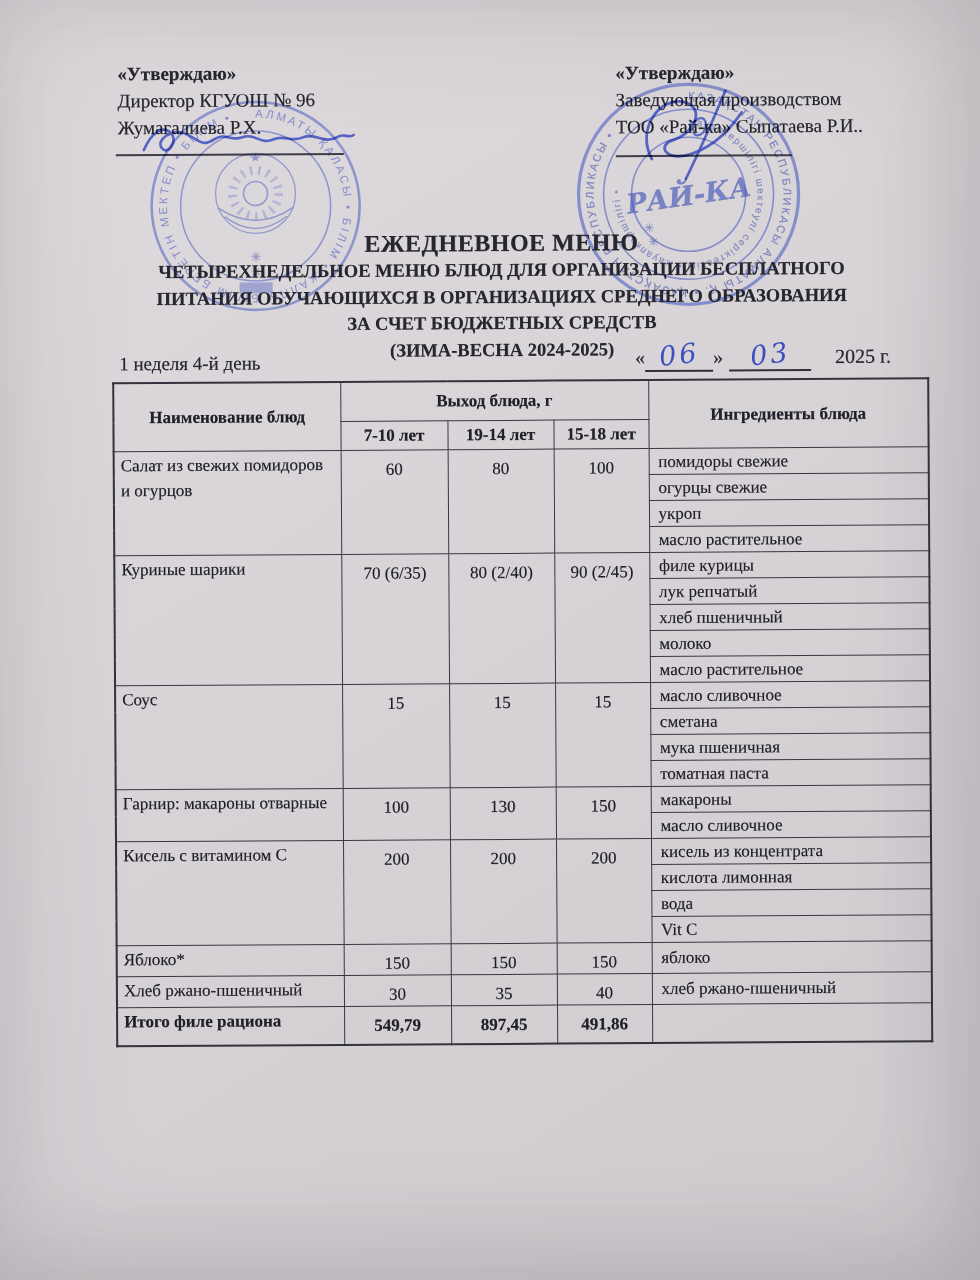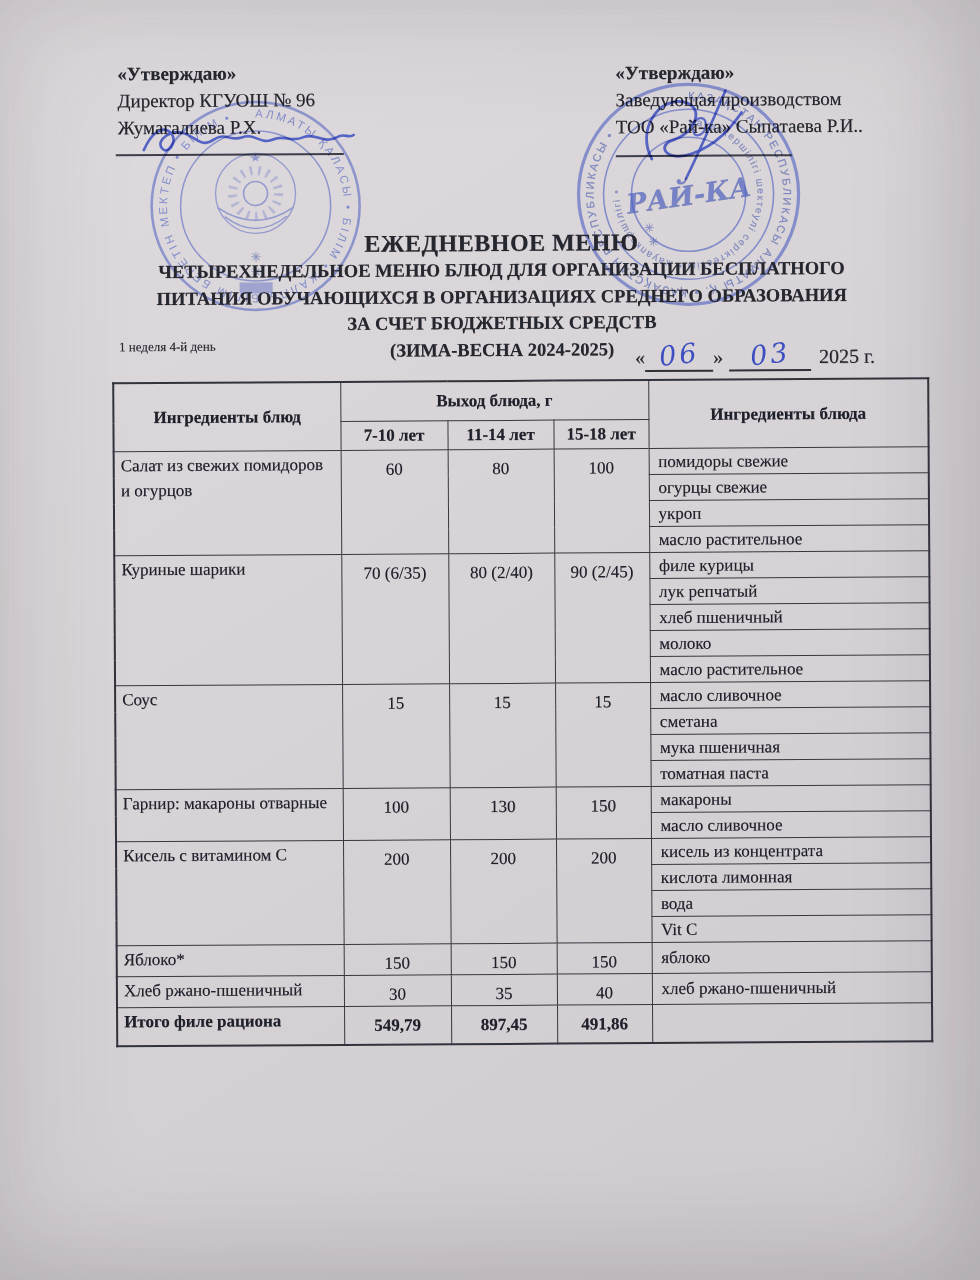--- a/index.html
+++ b/index.html
@@ -27,28 +27,28 @@
   .stamp-right{left:573px;top:78px;}
   .sig-left{left:140px;top:110px;}
   .sig-right{left:630px;top:86px;}
 
   
   .title-block{position:absolute;left:40px;right:14px;top:230px;text-align:center;}
   .main-title{font-size:24px;font-weight:bold;letter-spacing:.5px;}
   .subtitle{font-size:18.5px;font-weight:bold;line-height:25.5px;margin-top:1px;}
 
   
-  .week{position:absolute;left:120px;top:337px;font-size:13px;}
+  .week{position:absolute;left:120px;top:351px;font-size:19px;}
   .date-line{position:absolute;left:636px;top:340px;font-size:20px;white-space:nowrap;}
   .date-slot{display:inline-block;border-bottom:2px solid #30303a;padding:0 12px;min-width:44px;text-align:center;}
   .slot2{margin-left:6px;min-width:58px;}
   .hand{font-family:"DejaVu Serif",serif;font-style:italic;font-size:27px;
         color:#3d4fc0;display:inline-block;transform:rotate(-6deg);
         text-shadow:none;letter-spacing:3px;}
-  .year{margin-left:8px;}
+  .year{margin-left:24px;}
 
   
   table.menu{position:absolute;left:113px;top:380px;width:815px;border-collapse:collapse;
      table-layout:fixed;font-size:17px;color:#20202a;}
   table.menu th, table.menu td{border:1.6px solid #383842;}
   table.menu{border:2.5px solid #33333d;}
   table.menu th{font-weight:bold;padding:2px 2px;}
   tr.h1 th{height:34px;}
   tr.h2 th{height:24px;border-radius:8px;}
   td.name-cell{text-align:left;vertical-align:top;padding:2px 4px 0 6px;line-height:1.45;}
@@ -146,27 +146,27 @@
     <table class="menu">
       <colgroup>
         <col style="width:227px">
           <col style="width:107px">
           <col style="width:106px">
         <col style="width:95px">
           <col style="width:280px">
       </colgroup>
       <thead>
         <tr class="h1">
-          <th rowspan="2">Ингредиенты блюд</th>
+          <th rowspan="2">Наименование блюд</th>
           <th colspan="3">Выход блюда, г</th>
           <th rowspan="2">Ингредиенты блюда</th>
         </tr>
         <tr class="h2">
           <th>7-10 лет</th>
-          <th>11-14 лет</th>
+          <th>19-14 лет</th>
           <th>15-18 лет</th>
         </tr>
       </thead>
       <tbody>
           <tr>
             <td class="name-cell" rowspan="4">Салат из свежих помидоров и огурцов</td>
             <td class="portion-cell" rowspan="4">60</td>
             <td class="portion-cell" rowspan="4">80</td>
             <td class="portion-cell" rowspan="4">100</td>
             <td class="ing-cell">помидоры свежие</td>

